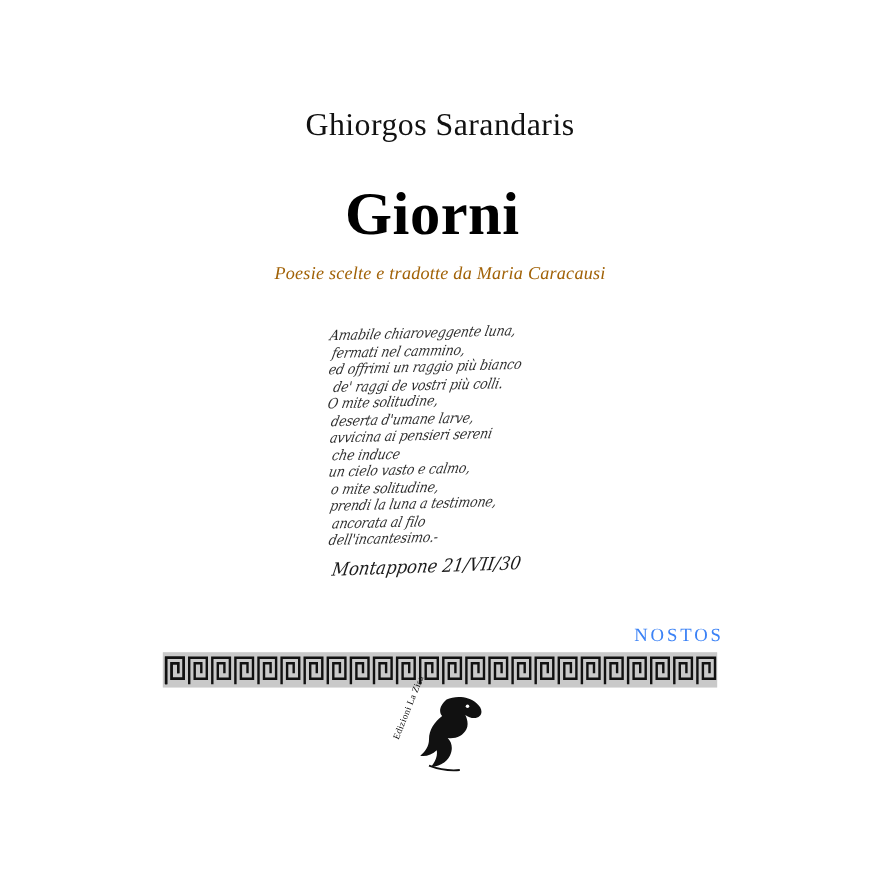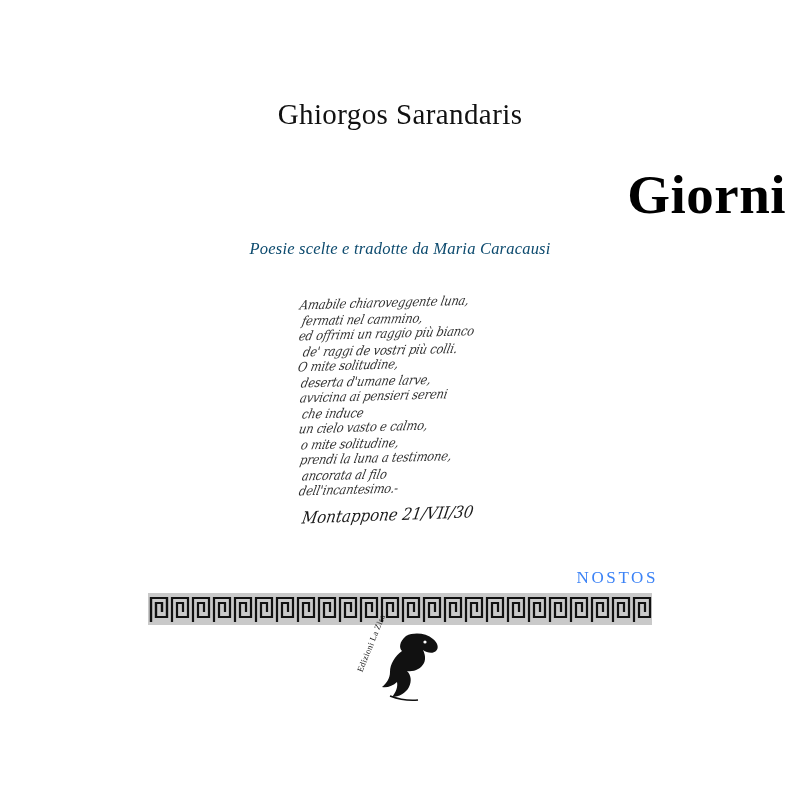--- a/index.html
+++ b/index.html
@@ -35,40 +35,40 @@
     font-weight: 400;
     color: #111;
   }
 
   
   .title {
     position: absolute;
     top: 163px;
     left: 0;
     width: 786px;
-    text-align: right;
+    text-align: center;
     font-family: "Liberation Serif", serif;
     font-size: 55px;
     font-weight: 700;
     letter-spacing: 0.5px;
     color: #000;
   }
 
   
   .subtitle {
     position: absolute;
     top: 239px;
     left: 0;
     width: 800px;
     text-align: center;
     font-family: "Liberation Serif", serif;
     font-style: italic;
     font-size: 16.5px;
     letter-spacing: 0.2px;
-    color: #0c4a6e;
+    color: #a16207;
   }
 
   
   .manuscript {
     position: absolute;
     top: 300px;
     left: 296px;
     width: 230px;
     height: 262px;
   }

